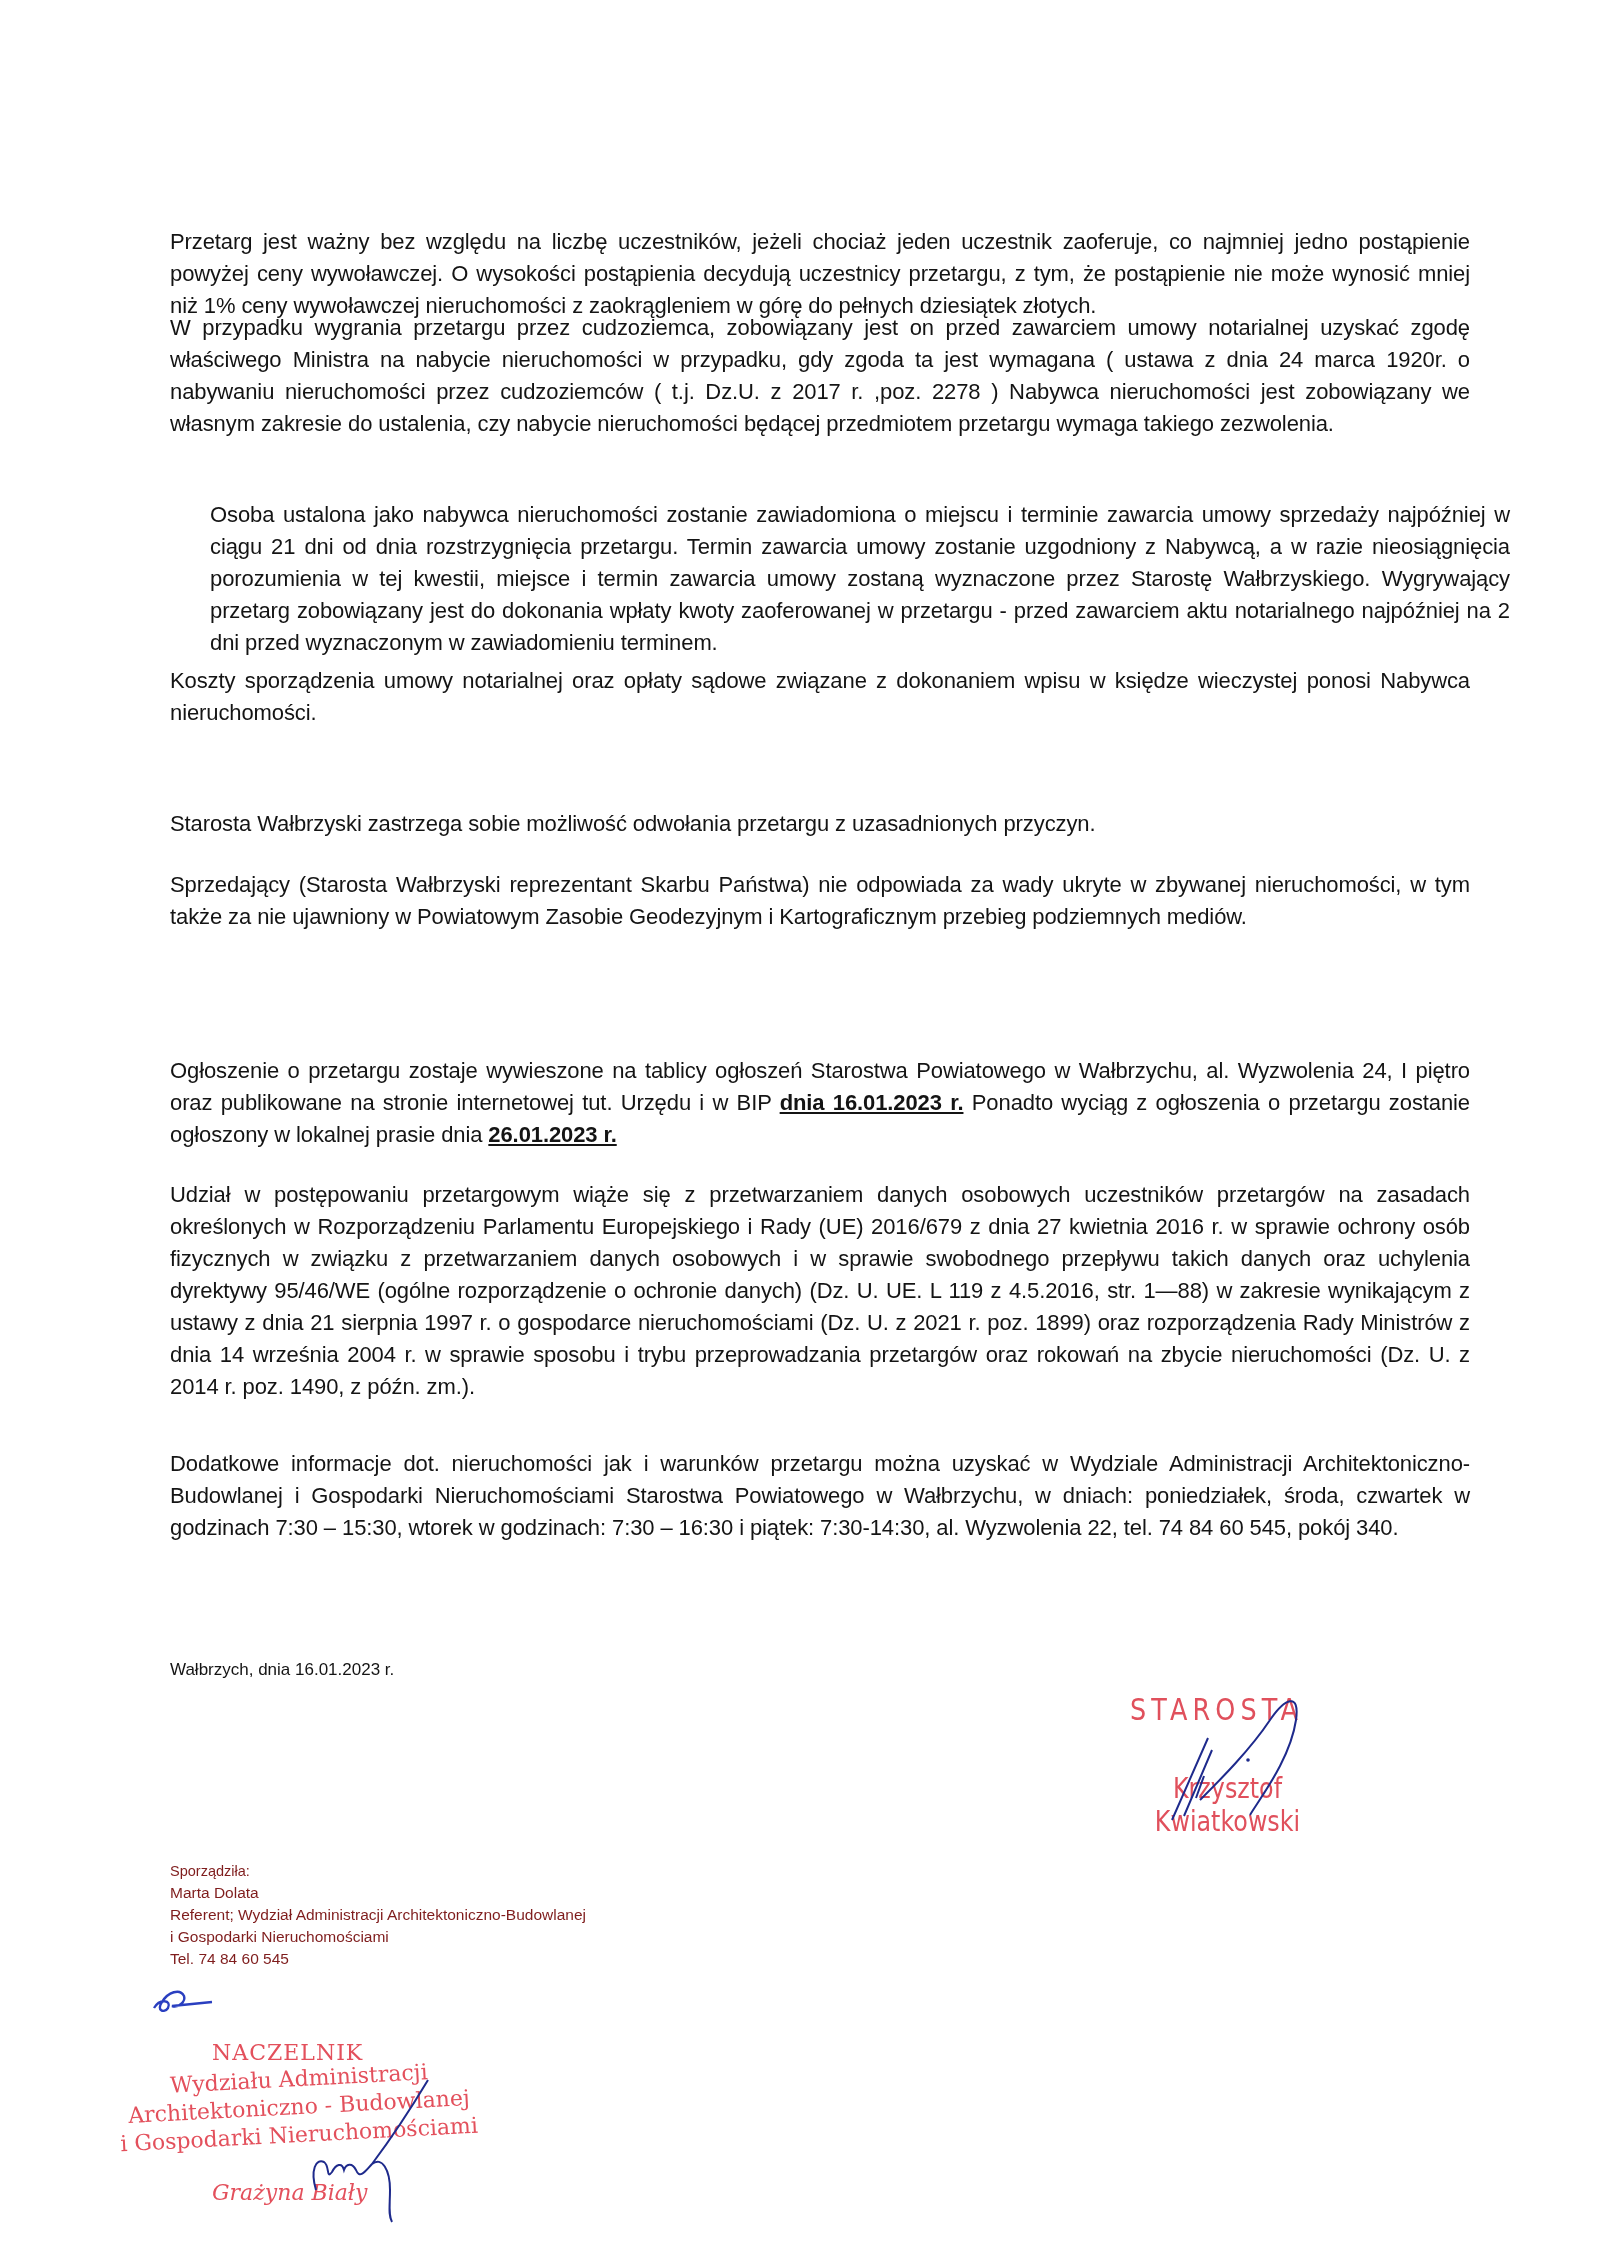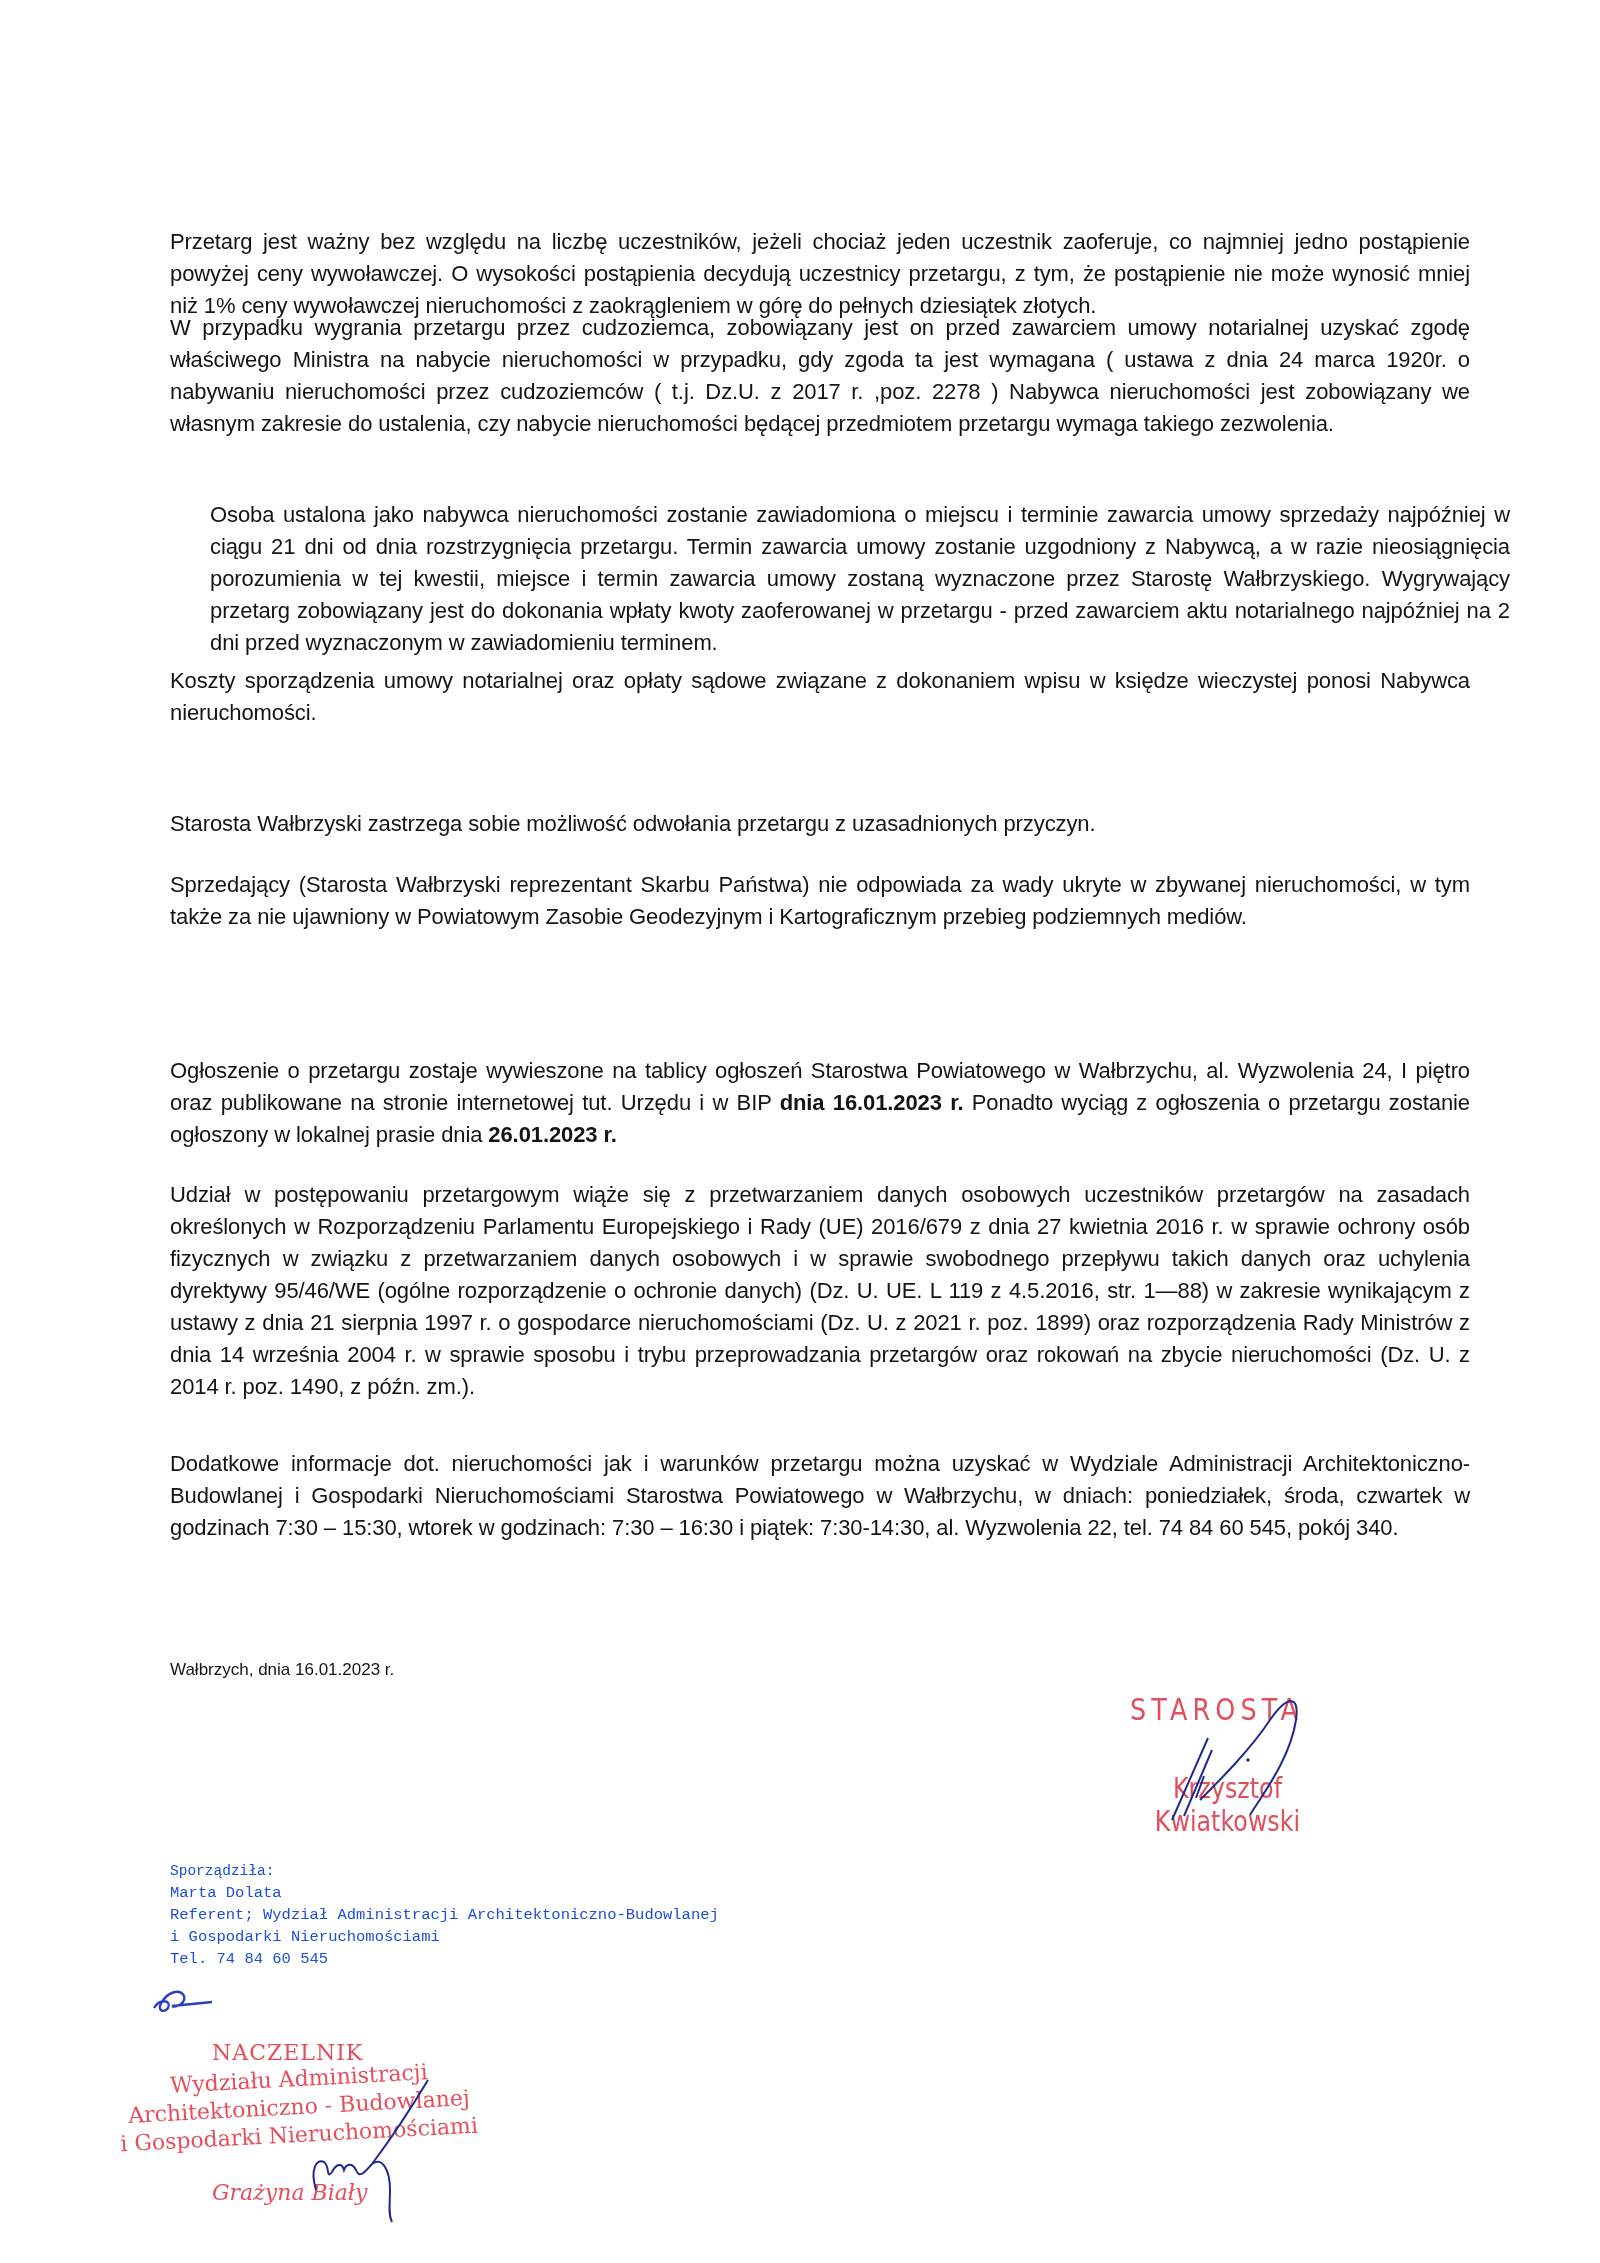--- a/index.html
+++ b/index.html
@@ -1,35 +1,35 @@
 <!DOCTYPE html>
 <html><head>
 <meta charset="utf-8">
 <style>
   html, body { margin: 0; padding: 0; background: #ffffff; }
   body { width: 1600px; height: 2263px; position: relative; overflow: hidden; font-family: "Liberation Sans", sans-serif; color: #141414; }
   .page { position: absolute; left: 0; top: 0; width: 1600px; height: 2263px; background: #fff; }
   .p { position: absolute; left: 170px; width: 1300px; font-size: 22px; line-height: 32px; text-align: justify; margin: 0; letter-spacing: -0.1px; }
-  .p b { font-weight: bold; }
+  .p b { font-weight: bold; text-decoration: underline; }
   #p1 { top: 226px; }
   #p2 { top: 312px; }
   #p3 { top: 499px; margin-left: 40px; }
   #p4 { top: 665px; }
   #p5 { top: 808px; }
   #p6 { top: 869px; }
   #p7 { top: 993px; }
   #p8 { top: 1055px; }
   #p9 { top: 1179px; }
   #p10 { top: 1448px; }
   #date { position: absolute; left: 170px; top: 1654px; font-size: 17px; line-height: 32px; }
   .stamp-starosta { position: absolute; left: 1100px; top: 1680px; width: 300px; height: 150px; text-align: center; }
   .st-title { position: absolute; left: 30px; top: 12px; font-family: "DejaVu Sans", sans-serif; color: #e0505c; font-size: 30px; letter-spacing: 6px; font-weight: normal; transform: scaleX(0.85); transform-origin: left; }
   .st-name { position: absolute; left: 0px; top: 92px; font-family: "DejaVu Sans", sans-serif; color: #e0505c; font-size: 28px; transform: scaleX(0.85); transform-origin: left; }
   .sig { position: absolute; pointer-events: none; }
-  .prep { position: absolute; left: 170px; top: 1860px; font-family: Liberation Mono, monospace; font-size: 15.5px; line-height: 22px; color: #1d4ed8; }
+  .prep { position: absolute; left: 170px; top: 1860px; font-family: Liberation Sans, sans-serif; font-size: 15.5px; line-height: 22px; color: #7f1d1d; }
   .prep .lbl { font-size: 14.5px; }
   .stamp-naczelnik { position: absolute; left: 120px; top: 2040px; width: 400px; height: 200px; }
   .nz { position: absolute; font-family: "DejaVu Serif", serif; color: #e3505c; white-space: nowrap; }
   .nz1 { left: 92px; top: 0px; font-size: 22px; letter-spacing: 1px; }
   .nz2 { left: 50px; top: 26px; font-size: 22px; transform: rotate(-3deg); }
   .nz3 { left: 8px; top: 54px; font-size: 22px; transform: rotate(-3deg); }
   .nz4 { left: 0px; top: 82px; font-size: 22px; transform: rotate(-3deg); }
   .nz5 { left: 92px; top: 140px; font-size: 22px; font-style: italic; }
 </style>
 </head>

